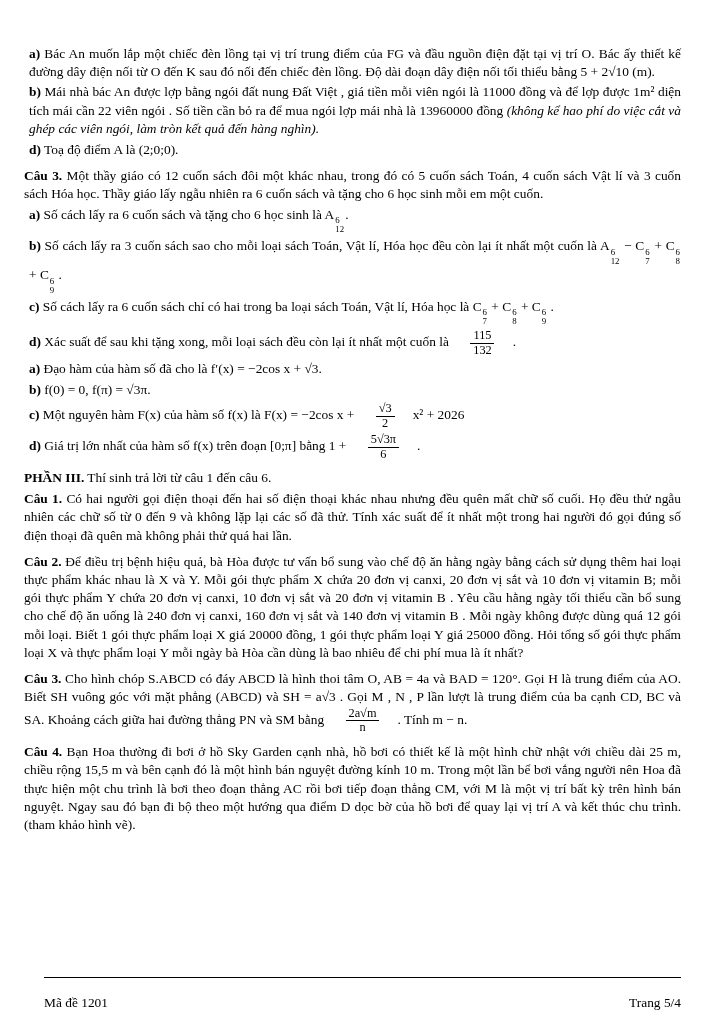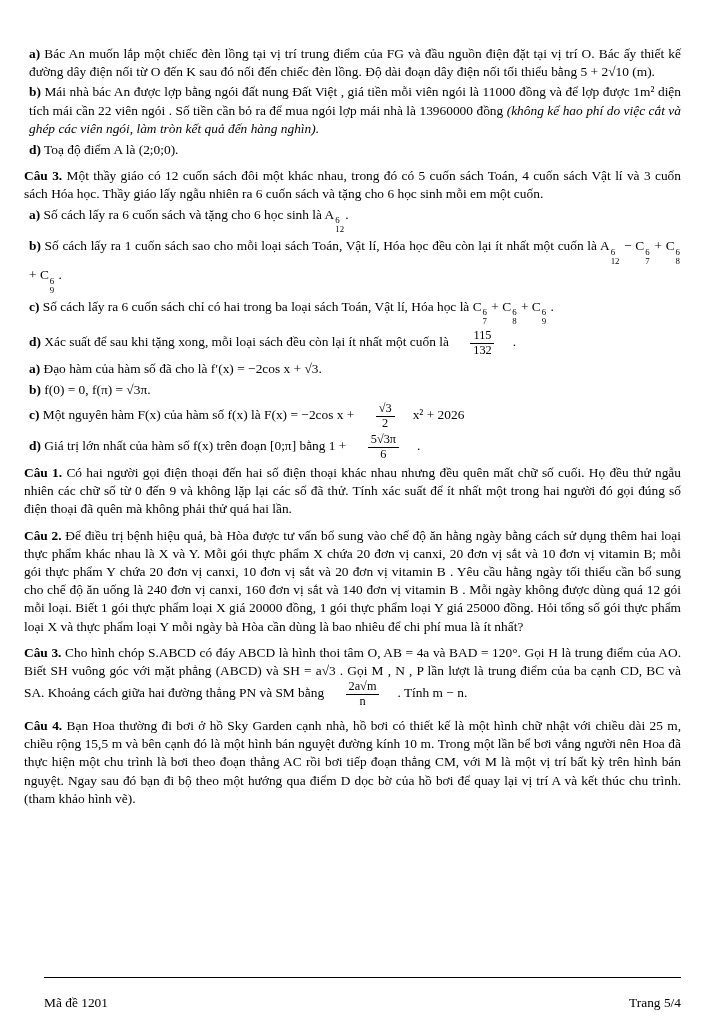--- a/index.html
+++ b/index.html
@@ -56,21 +56,21 @@
 
     <p class="para item"><b class="lbl">d)</b><span> Toạ độ điểm A là (2;0;0).</span></p>
 
     <p class="para q"><b class="lbl">Câu 3.</b><span> Một thầy giáo có 12 cuốn sách đôi một khác nhau, trong đó có 5 cuốn sách Toán, 4 cuốn sách Vật lí và 3 cuốn sách Hóa học. Thầy giáo lấy ngẫu nhiên ra 6 cuốn sách và tặng cho 6 học sinh mỗi em một cuốn.</span></p>
 
     <p class="para item"><b class="lbl">a)</b><span> Số cách lấy ra 6 cuốn sách và tặng cho 6 học sinh là A</span><span class="scr">
           <span>6</span>
           <span>12</span>
         </span><span>.</span></p>
 
-    <p class="para item"><b class="lbl">b)</b><span> Số cách lấy ra 1 cuốn sách sao cho mỗi loại sách Toán, Vật lí, Hóa học đều còn lại ít nhất một cuốn là A</span><span class="scr">
+    <p class="para item"><b class="lbl">b)</b><span> Số cách lấy ra 3 cuốn sách sao cho mỗi loại sách Toán, Vật lí, Hóa học đều còn lại ít nhất một cuốn là A</span><span class="scr">
           <span>6</span>
           <span>12</span>
         </span><span> − C</span><span class="scr">
           <span>6</span>
           <span>7</span>
         </span><span> + C</span><span class="scr">
           <span>6</span>
           <span>8</span>
         </span><span> + C</span><span class="scr">
           <span>6</span>
@@ -101,20 +101,21 @@
     <p class="para item"><b class="lbl">c)</b><span> Một nguyên hàm F(x) của hàm số f(x) là F(x) = −2cos x + </span><span class="frac">
           <span class="fnum">√3</span>
           <span class="fden">2</span>
         </span><span>x² + 2026</span></p>
 
     <p class="para item"><b class="lbl">d)</b><span> Giá trị lớn nhất của hàm số f(x) trên đoạn [0;π] bằng 1 + </span><span class="frac">
           <span class="fnum">5√3π</span>
           <span class="fden">6</span>
         </span><span>.</span></p>
 
+    <p class="para q"><b class="lbl">PHẦN III.</b><span> Thí sinh trả lời từ câu 1 đến câu 6.</span></p>
 
     <p class="para"><b class="lbl">Câu 1.</b><span> Có hai người gọi điện thoại đến hai số điện thoại khác nhau nhưng đều quên mất chữ số cuối. Họ đều thử ngẫu nhiên các chữ số từ 0 đến 9 và không lặp lại các số đã thử. Tính xác suất để ít nhất một trong hai người đó gọi đúng số điện thoại đã quên mà không phải thử quá hai lần.</span></p>
 
     <p class="para q"><b class="lbl">Câu 2.</b><span> Để điều trị bệnh hiệu quả, bà Hòa được tư vấn bổ sung vào chế độ ăn hằng ngày bằng cách sử dụng thêm hai loại thực phẩm khác nhau là X và Y. Mỗi gói thực phẩm X chứa 20 đơn vị canxi, 20 đơn vị sắt và 10 đơn vị vitamin B; mỗi gói thực phẩm Y chứa 20 đơn vị canxi, 10 đơn vị sắt và 20 đơn vị vitamin B . Yêu cầu hằng ngày tối thiểu cần bổ sung cho chế độ ăn uống là 240 đơn vị canxi, 160 đơn vị sắt và 140 đơn vị vitamin B . Mỗi ngày không được dùng quá 12 gói mỗi loại. Biết 1 gói thực phẩm loại X giá 20000 đồng, 1 gói thực phẩm loại Y giá 25000 đồng. Hỏi tổng số gói thực phẩm loại X và thực phẩm loại Y mỗi ngày bà Hòa cần dùng là bao nhiêu để chi phí mua là ít nhất?</span></p>
 
     <p class="para q"><b class="lbl">Câu 3.</b><span> Cho hình chóp S.ABCD có đáy ABCD là hình thoi tâm O, AB = 4a và BAD = 120°. Gọi H là trung điểm của AO. Biết SH vuông góc với mặt phẳng (ABCD) và SH = a√3 . Gọi M , N , P lần lượt là trung điểm của ba cạnh CD, BC và SA. Khoảng cách giữa hai đường thẳng PN và SM bằng </span><span class="frac">
           <span class="fnum">2a√m</span>
           <span class="fden">n</span>
         </span><span>. Tính m − n.</span></p>
 

